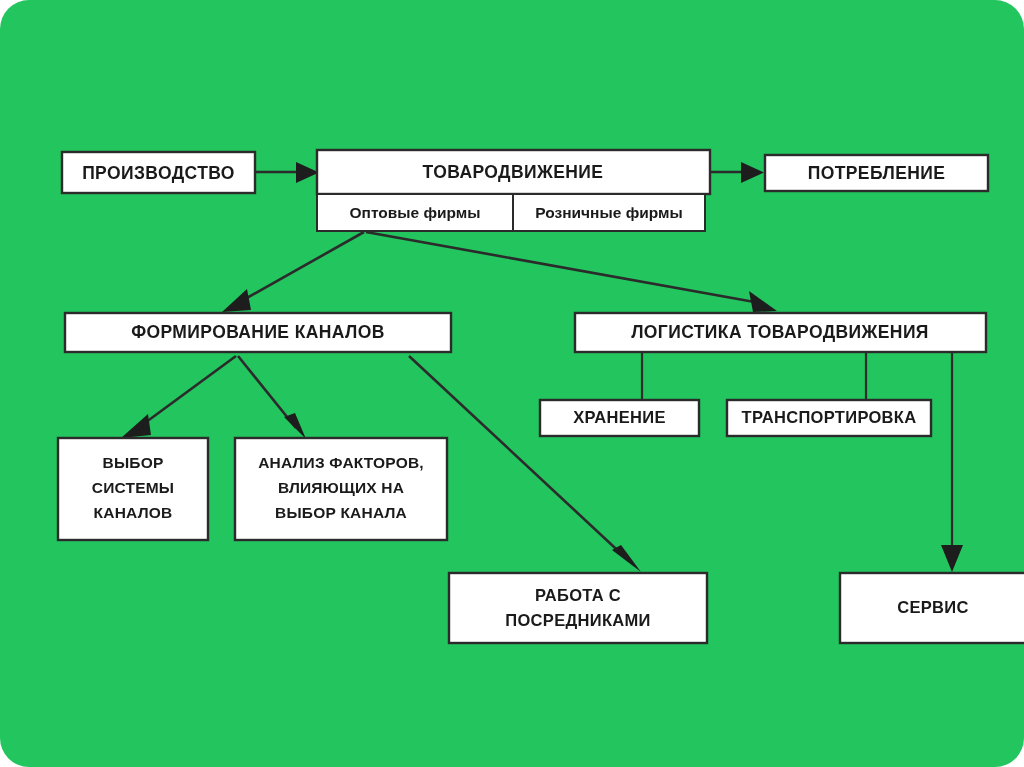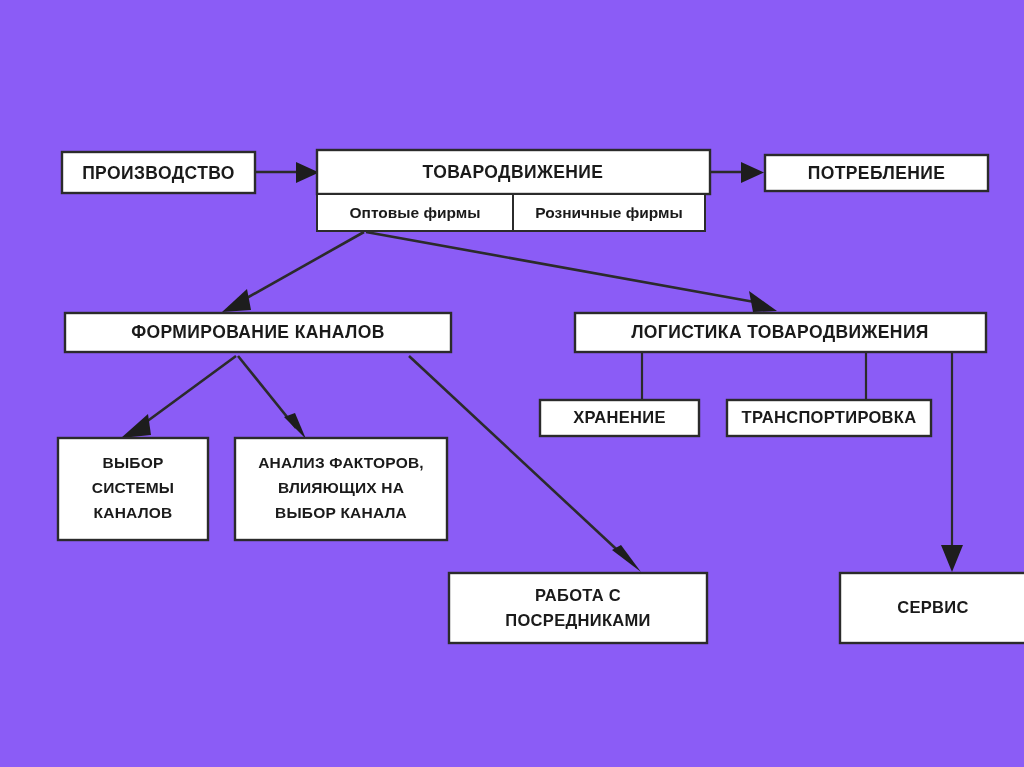--- a/index.html
+++ b/index.html
@@ -11,21 +11,22 @@
   body {
     width: 1024px;
     height: 767px;
     overflow: hidden;
     font-family: "Liberation Sans", sans-serif;
   }
   #diagram-root {
     position: relative;
     width: 1024px;
     height: 767px;
-    background: #8b5cf6;
+    background: #22c55e;
+    border-radius: 29px;
   }
   svg.diagram-canvas {
     position: absolute;
     left: 0;
     top: 0;
     width: 1024px;
     height: 767px;
     display: block;
   }
   .node-box {

